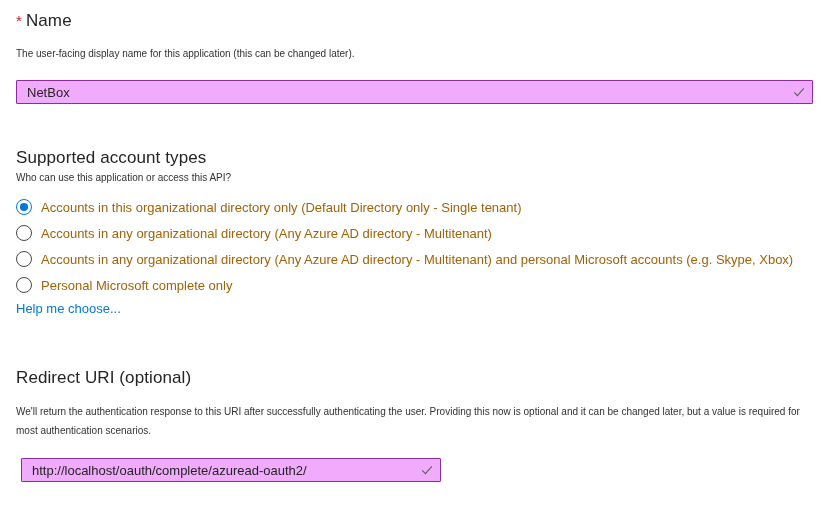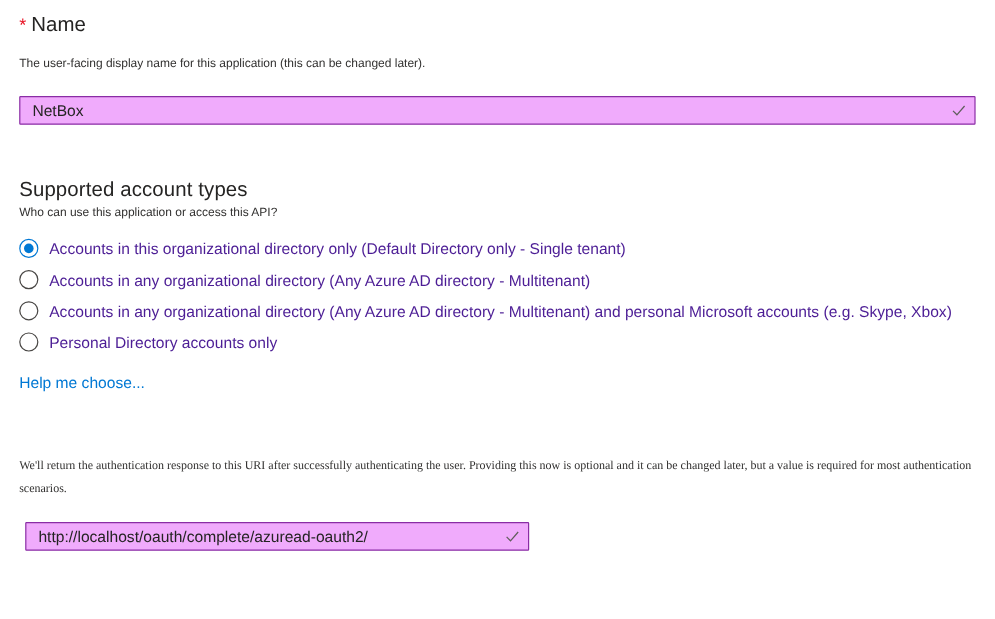--- a/index.html
+++ b/index.html
@@ -80,34 +80,34 @@
   }
   .radio-circle.selected { border-color: #0078d4; }
   .radio-circle.selected::after {
     content: "";
     position: absolute;
     left: 3px; top: 3px;
     width: 8px; height: 8px;
     border-radius: 50%;
     background: #0078d4;
   }
-  .radio-label { font-size: 13px; color: #4c1d95; white-space: nowrap; }
+  .radio-label { font-size: 13px; color: #a16207; white-space: nowrap; }
 
   .help-link {
     display: inline-block;
-    margin-top: 13px;
+    margin-top: 3px;
     font-size: 13px;
     color: #0078d4;
     text-decoration: none;
     cursor: pointer;
   }
 
   
   .redirect-section { margin-top: 51px; }
-  .redirect-desc { margin-top: 14px; max-width: 798px; font-family: Liberation Serif, serif; }
+  .redirect-desc { margin-top: 14px; max-width: 798px; }
   .uri-row {
     margin-top: 18px;
     display: flex;
     align-items: center;
   }
   .platform-select {
     position: relative;
     width: 214px;
     height: 24px;
     border: 1px solid #8a2da5;
@@ -157,28 +157,29 @@
       <div class="radio-row">
         <span class="radio-circle"></span>
         <span class="radio-label">Accounts in any organizational directory (Any Azure AD directory - Multitenant)</span>
       </div>
       <div class="radio-row">
         <span class="radio-circle"></span>
         <span class="radio-label">Accounts in any organizational directory (Any Azure AD directory - Multitenant) and personal Microsoft accounts (e.g. Skype, Xbox)</span>
       </div>
       <div class="radio-row">
         <span class="radio-circle"></span>
-        <span class="radio-label">Personal Directory accounts only</span>
+        <span class="radio-label">Personal Microsoft complete only</span>
       </div>
     </div>
 
     <a class="help-link">Help me choose...</a>
   </div>
 
   <div class="redirect-section">
+    <div class="section-heading">Redirect URI (optional)</div>
     <div class="body-text redirect-desc">We'll return the authentication response to this URI after successfully authenticating the user. Providing this now is optional and it can be changed later, but a value is required for most authentication scenarios.</div>
 
     <div class="uri-row">
       <div class="field-wrap uri-field-wrap">
         <input class="text-field" type="text" value="http://localhost/oauth/complete/azuread-oauth2/" style="">
         <svg class="field-check" viewBox="0 0 16 16">
           <path d="M2.5 8.5 L6.2 12.2 L13.5 3.8" stroke="#605e5c" stroke-width="1.2" fill="none"></path>
         </svg>
       </div>
     </div>

